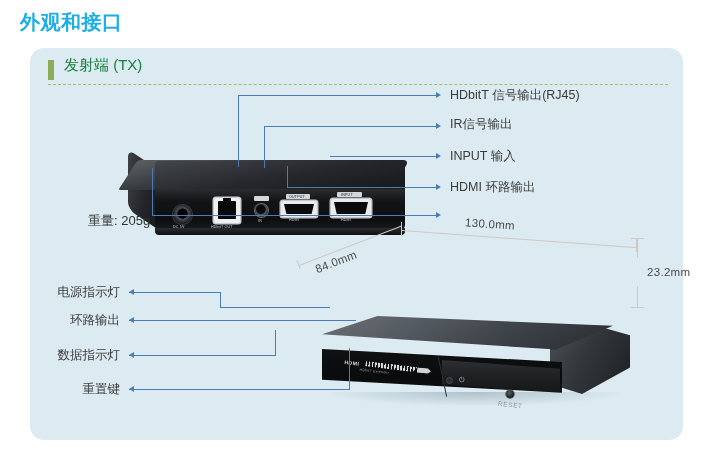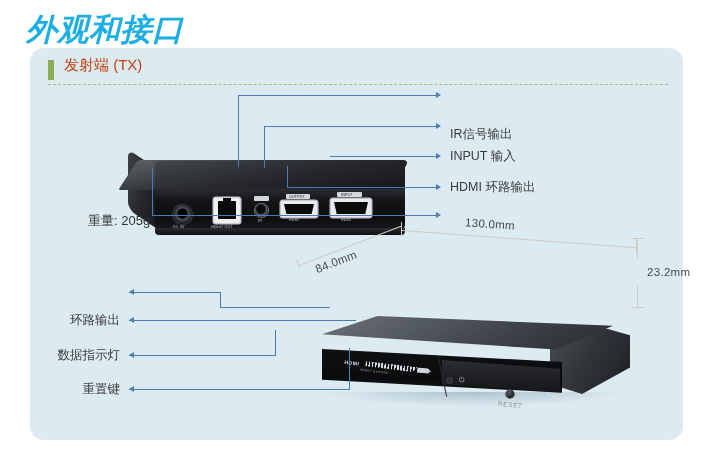--- a/index.html
+++ b/index.html
@@ -7,26 +7,25 @@
     margin: 0; padding: 0;
     width: 720px; height: 455px;
     background: #ffffff;
     font-family: "Liberation Sans", "DejaVu Sans", sans-serif;
     overflow: hidden;
   }
   #root { position: relative; width: 720px; height: 455px; background:#fff; }
 
   
   .page-title {
-    position: absolute; left: 26px; top: 9px;
-    font-size: 31px; font-weight: bold;
+    position: absolute; left: 20px; top: 9px;
+    font-size: 20px; font-weight: bold;
     color: #1CAEE4;
     letter-spacing: 0.5px;
     white-space: nowrap;
-    font-style: italic;
   }
 
   
   .panel {
     position: absolute;
     left: 30px; top: 48px;
     width: 653px; height: 392px;
     background: #dcebf2;
     border-radius: 14px;
   }
@@ -36,21 +35,21 @@
     position: absolute; left: 18px; top: 10px;
     width: 620px; height: 28px;
   }
   .sec-bar {
     position: absolute; left: 0; top: 2px;
     width: 6px; height: 20px;
     background: #8cac57;
   }
   .sec-label {
     position: absolute; left: 16px; top: -2px;
-    font-size: 15px; color: #c2410c;
+    font-size: 15px; color: #15803d;
     white-space: nowrap;
   }
   .sec-rule {
     position: absolute; left: 0; top: 26px;
     width: 620px; height: 0;
     border-top: 1px dashed #9fbf6a;
   }
 
   
   .ln { position:absolute; background:#4a7db5; }
@@ -335,21 +334,22 @@
     <div class="arrow-r" style="left:406px; top:105px;"></div>
 
     <div class="ln lnv" style="left:257px; top:118px; height:22px;"></div>
     <div class="ln lnh" style="left:257px; top:139px; width:151px;"></div>
     <div class="arrow-r" style="left:406px; top:136px;"></div>
 
     <div class="ln lnv" style="left:122px; top:120px; height:48px;"></div>
     <div class="ln lnh" style="left:122px; top:167px; width:286px;"></div>
     <div class="arrow-r" style="left:406px; top:164px;"></div>
 
-    <div class="callout" style="left:420px; top:78px;text-align:center;">IR信号输出</div>
+    <div class="callout" style="left:420px; top:39px;">HDbitT 信号输出(RJ45)</div>
+    <div class="callout" style="left:420px; top:68px;text-align:center;">IR信号输出</div>
     <div class="callout" style="left:420px; top:100px;">INPUT 输入</div>
     <div class="callout" style="left:420px; top:131px;">HDMI 环路输出</div>
 
     <div class="weight" style="left:58px; top:164px;">重量: 205g</div>
 
     <div id="rx">
       <div class="rx-shadow"></div>
       <div class="rx-right"></div>
       <div class="rx-top"></div>
       <div class="rx-front"></div>
@@ -395,18 +395,19 @@
     <div class="arrow-l" style="left:99px; top:269px;"></div>
 
     <div class="ln lnv" style="left:245px; top:282px; height:26px;"></div>
     <div class="ln lnh" style="left:99px; top:307px; width:147px;"></div>
     <div class="arrow-l" style="left:99px; top:304px;"></div>
 
     <div class="ln lnv" style="left:319px; top:300px; height:42px;"></div>
     <div class="ln lnh" style="left:99px; top:341px; width:221px;"></div>
     <div class="arrow-l" style="left:99px; top:338px;"></div>
 
+    <div class="callout callout-l" style="left:0px; top:236px; width:90px;">电源指示灯</div>
     <div class="callout callout-l" style="left:0px; top:264px; width:90px;">环路输出</div>
     <div class="callout callout-l" style="left:0px; top:333px; width:90px;">重置键</div>
     <div class="callout callout-l" style="left:0px; top:299px; width:90px;">数据指示灯</div>
 
   </div>
 </div>
 
 </body></html>

